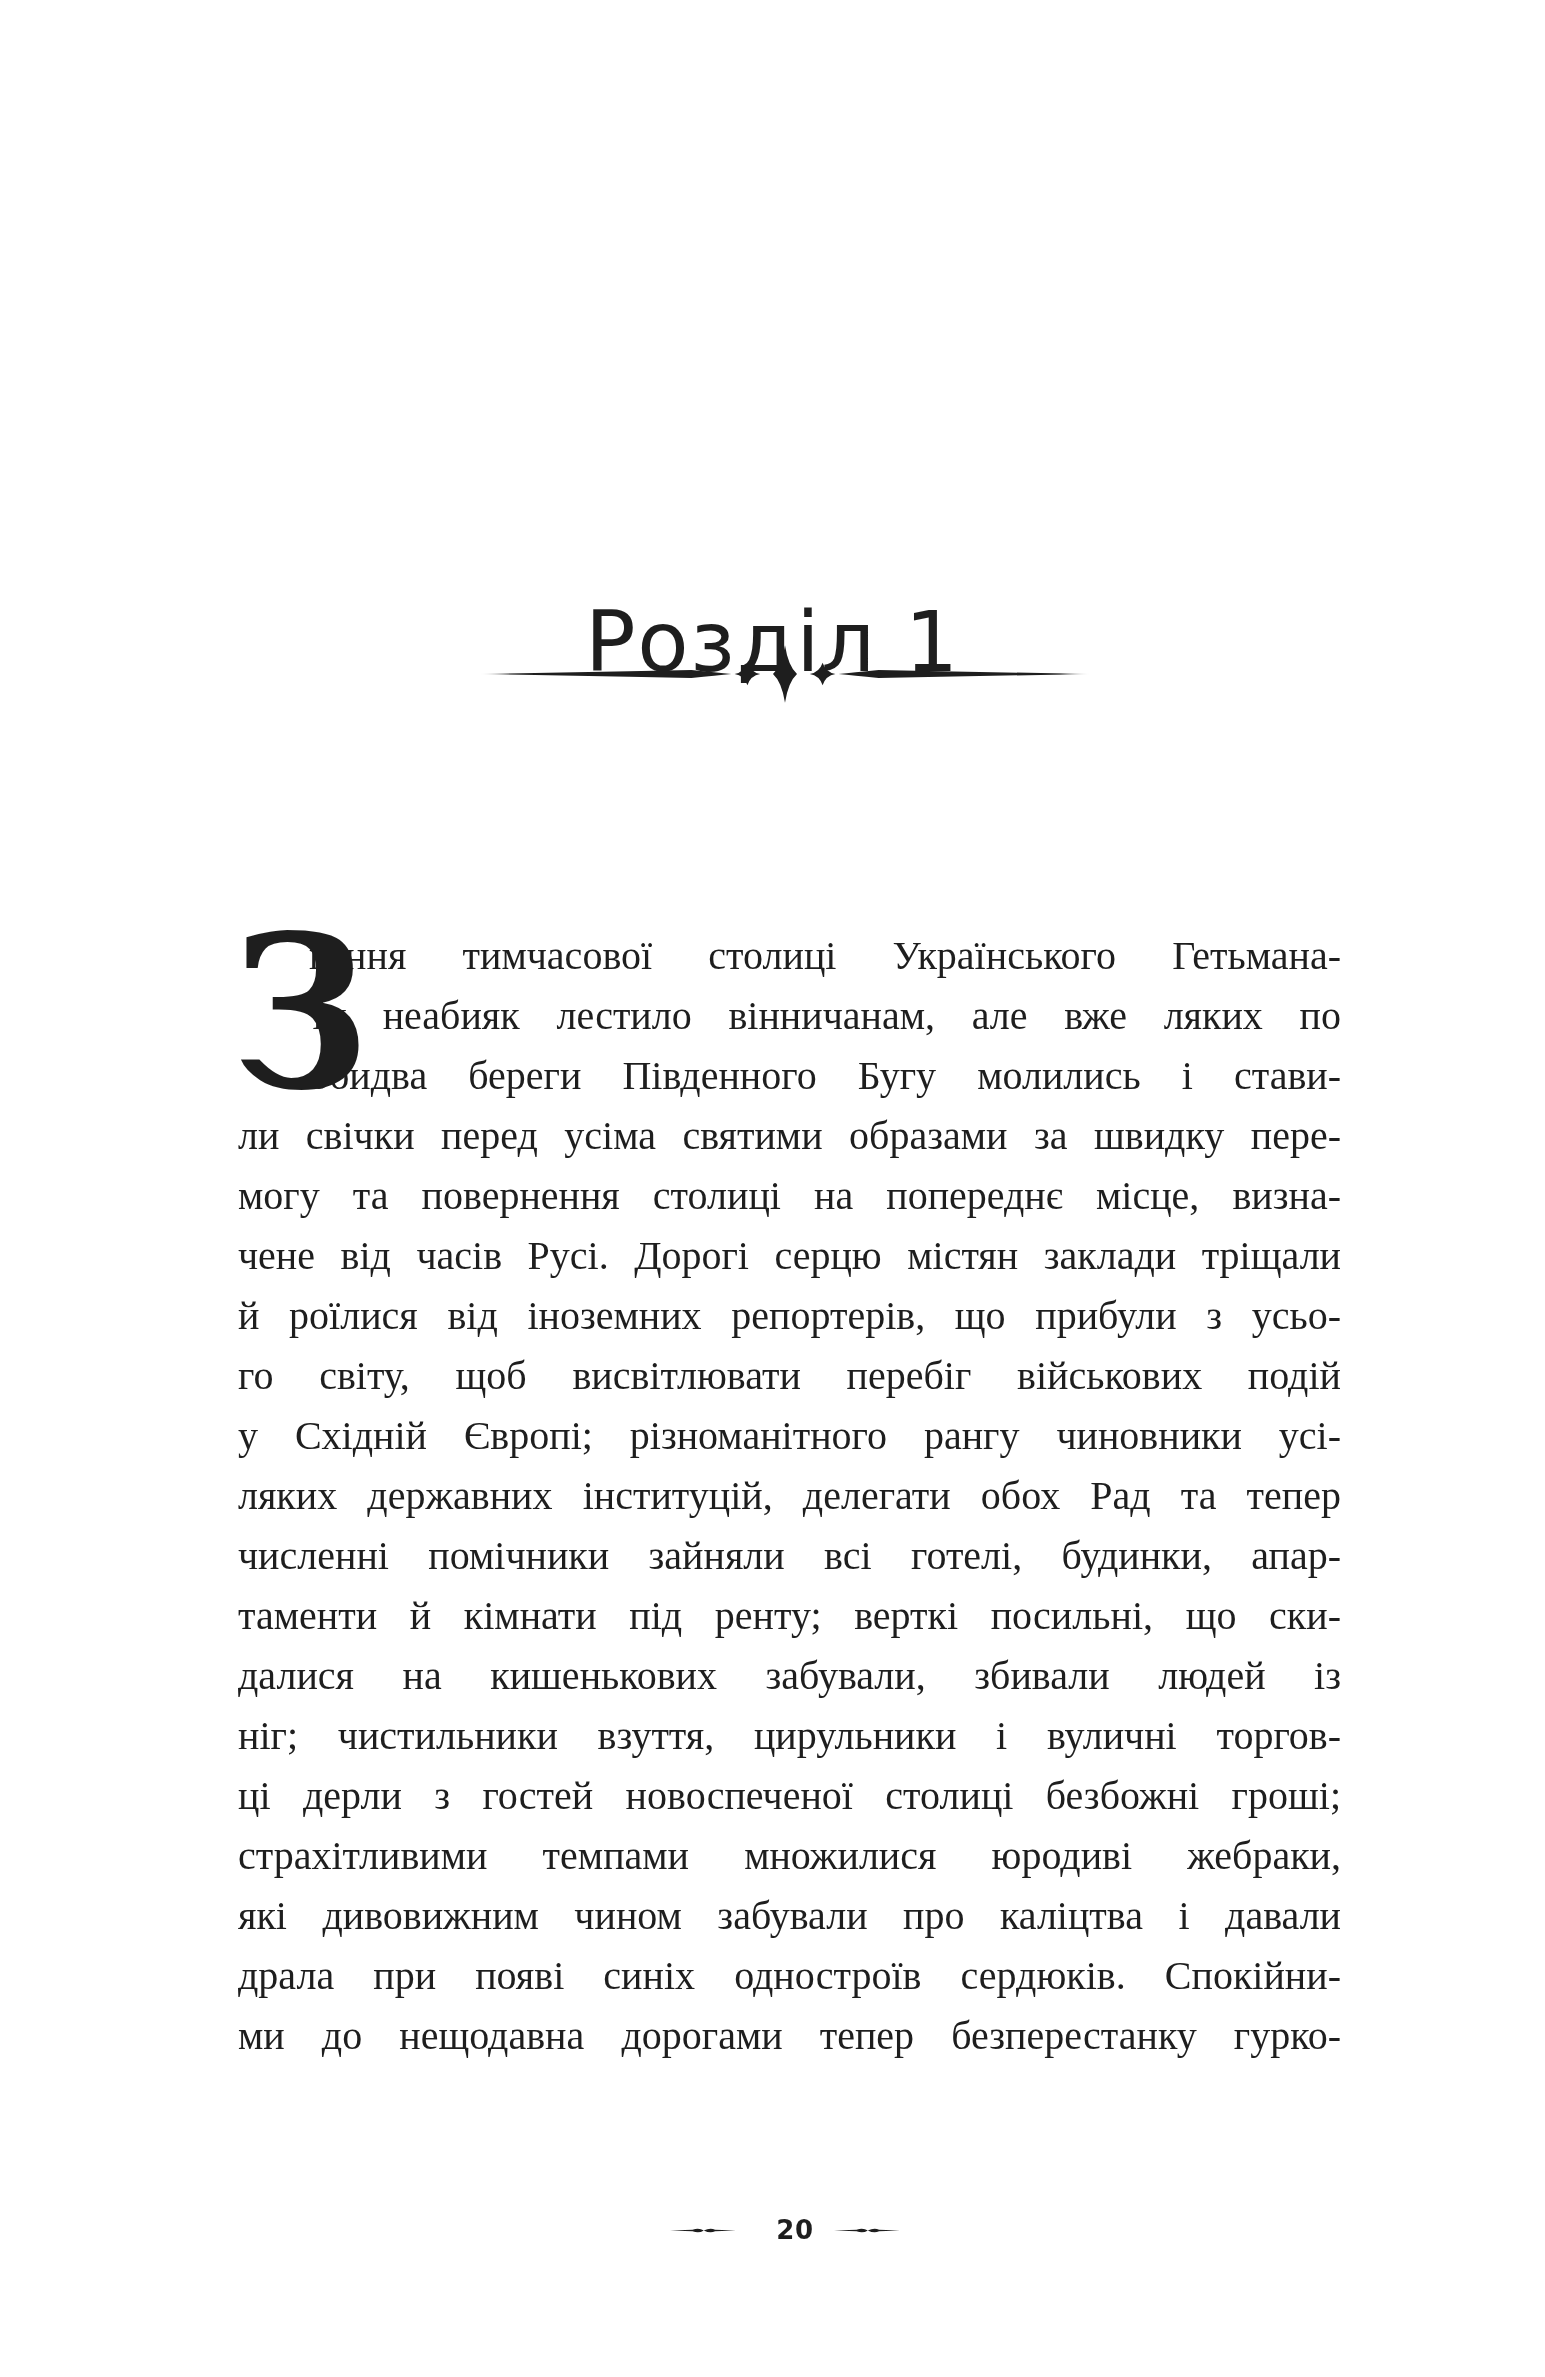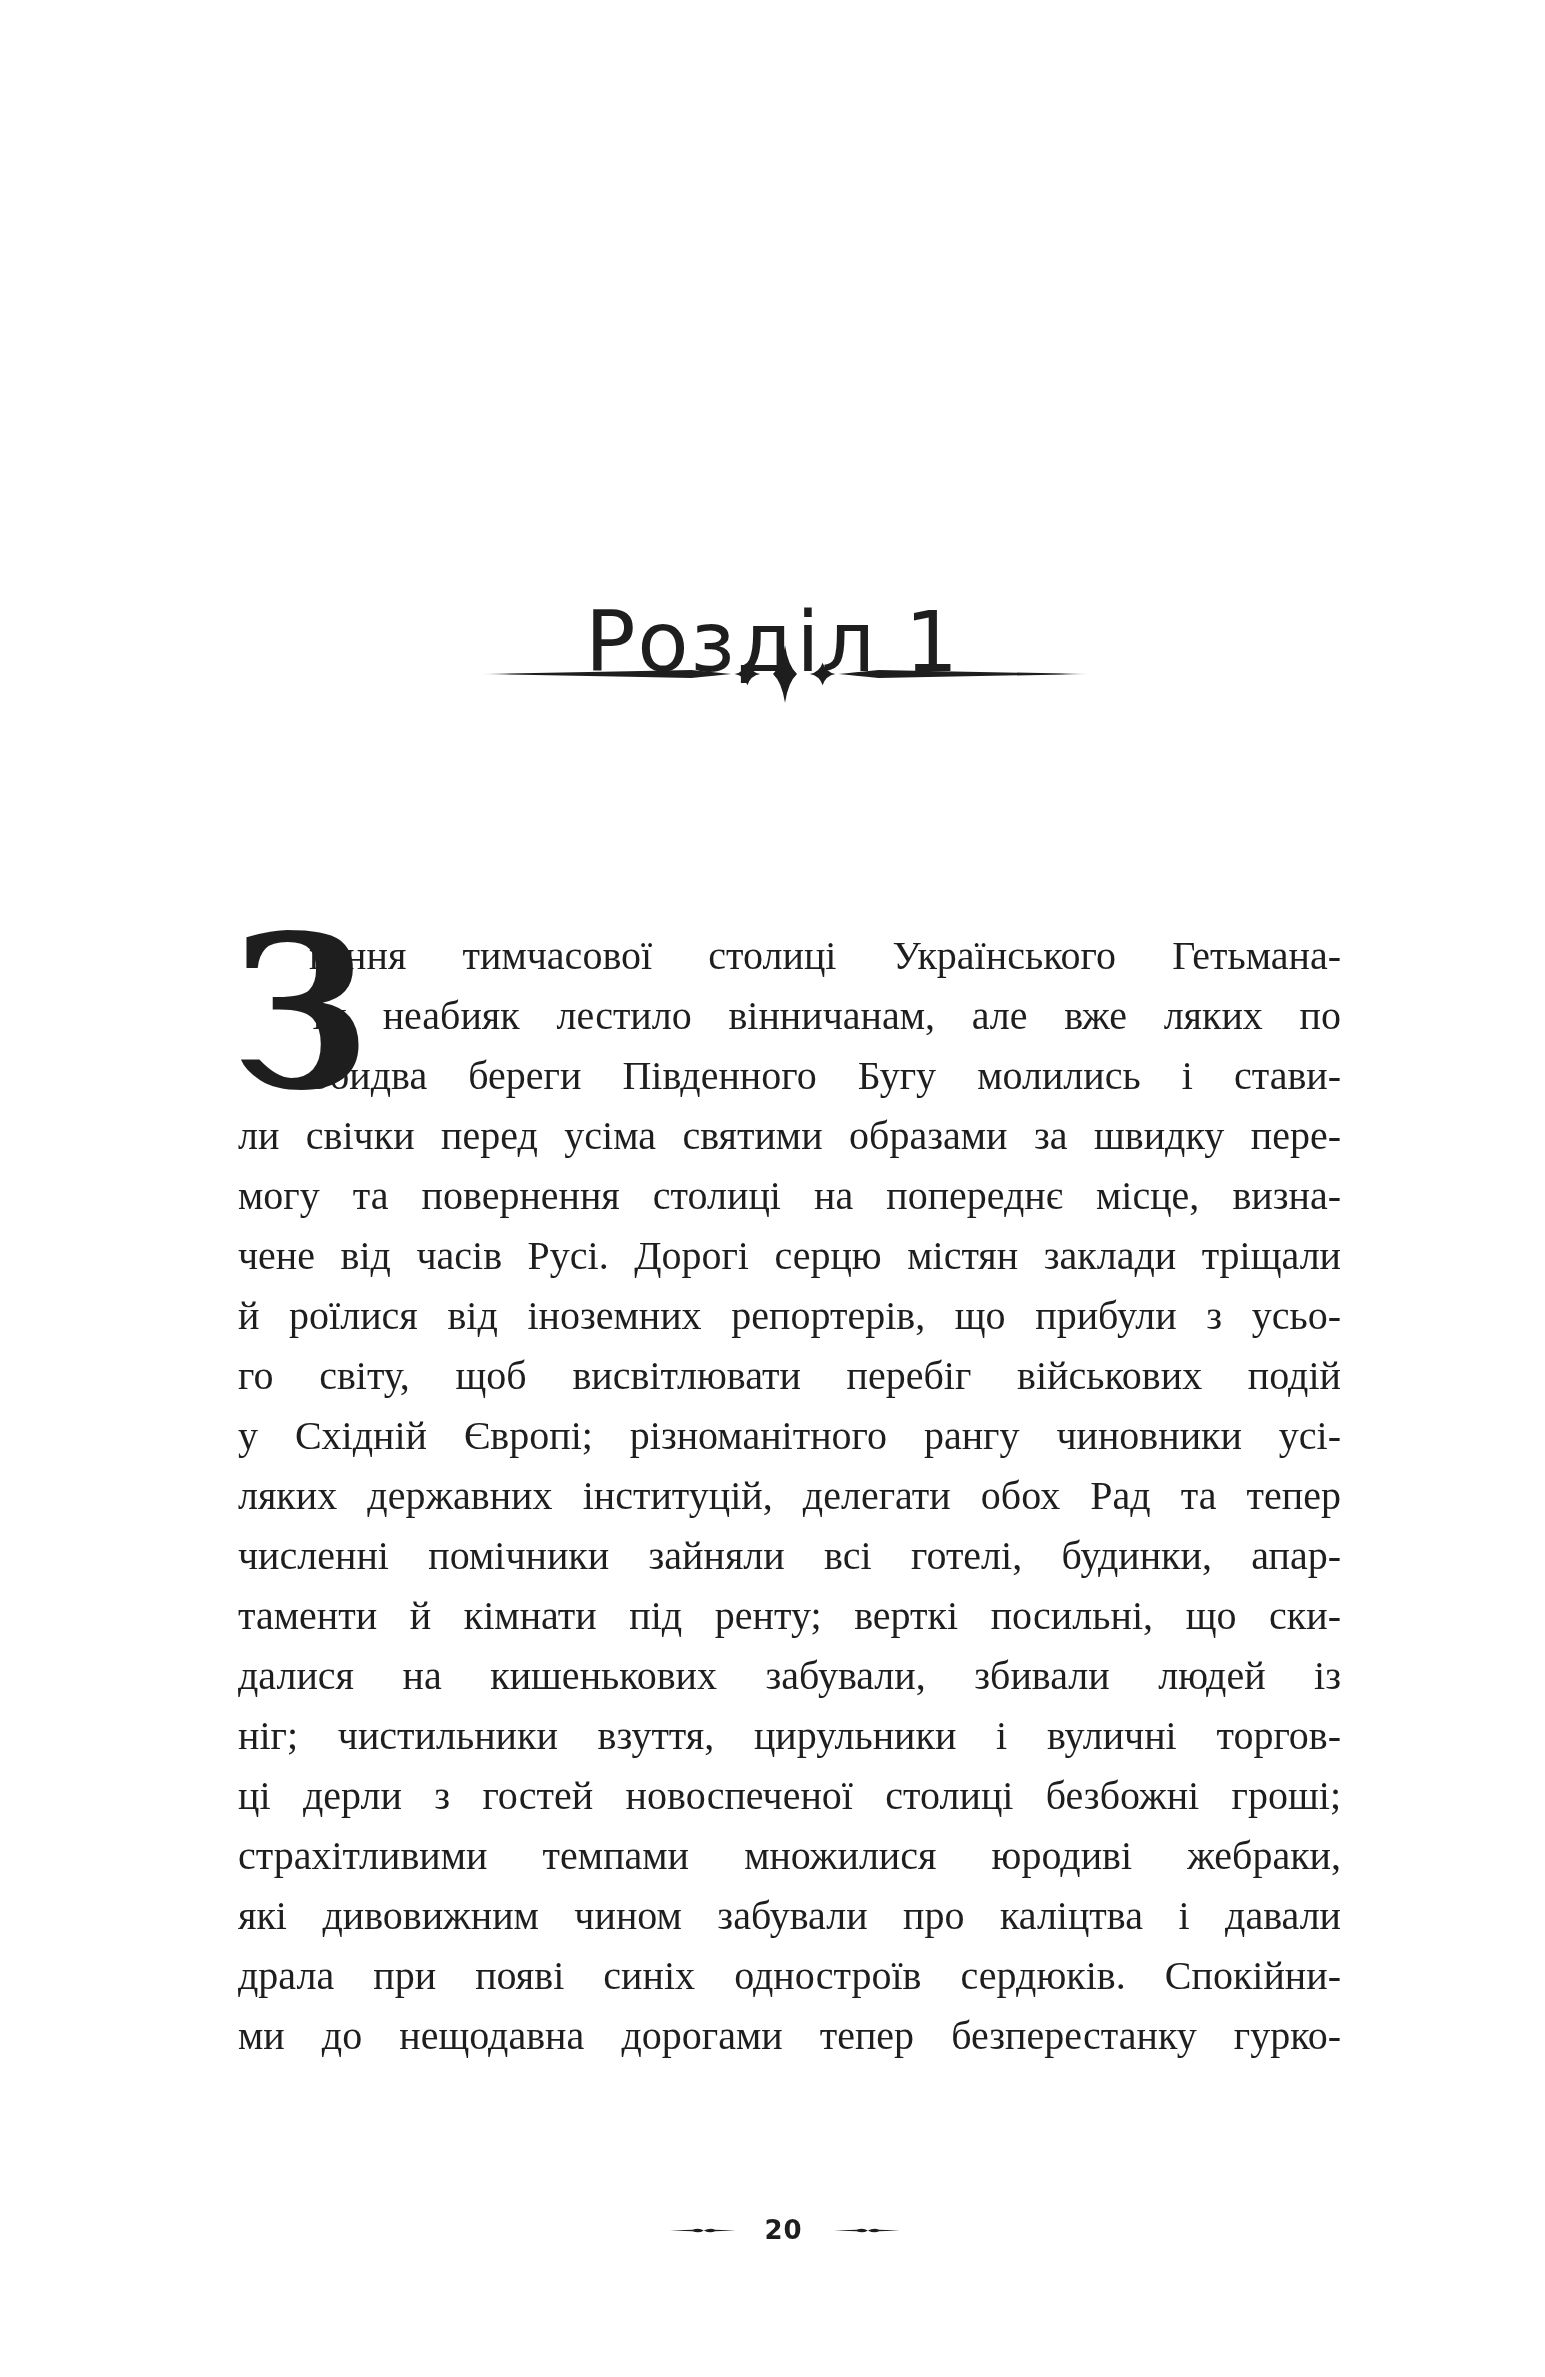--- a/index.html
+++ b/index.html
@@ -98,21 +98,21 @@
     width: 66px;
     height: 13px;
   }
   .footer-dash.left { left: 670px; }
   .footer-dash.right { left: 834px; }
   .page-number {
     position: absolute;
     left: 753px;
     width: 61px;
     top: 3.2px;
-    text-align: center;
+    text-align: right;
     font-family: "DejaVu Sans", sans-serif;
     font-weight: bold;
     font-size: 26px;
     line-height: 29px;
     color: #1e1e1e;
     letter-spacing: 0.8px;
   }
 </style>
 </head>
 <body>

